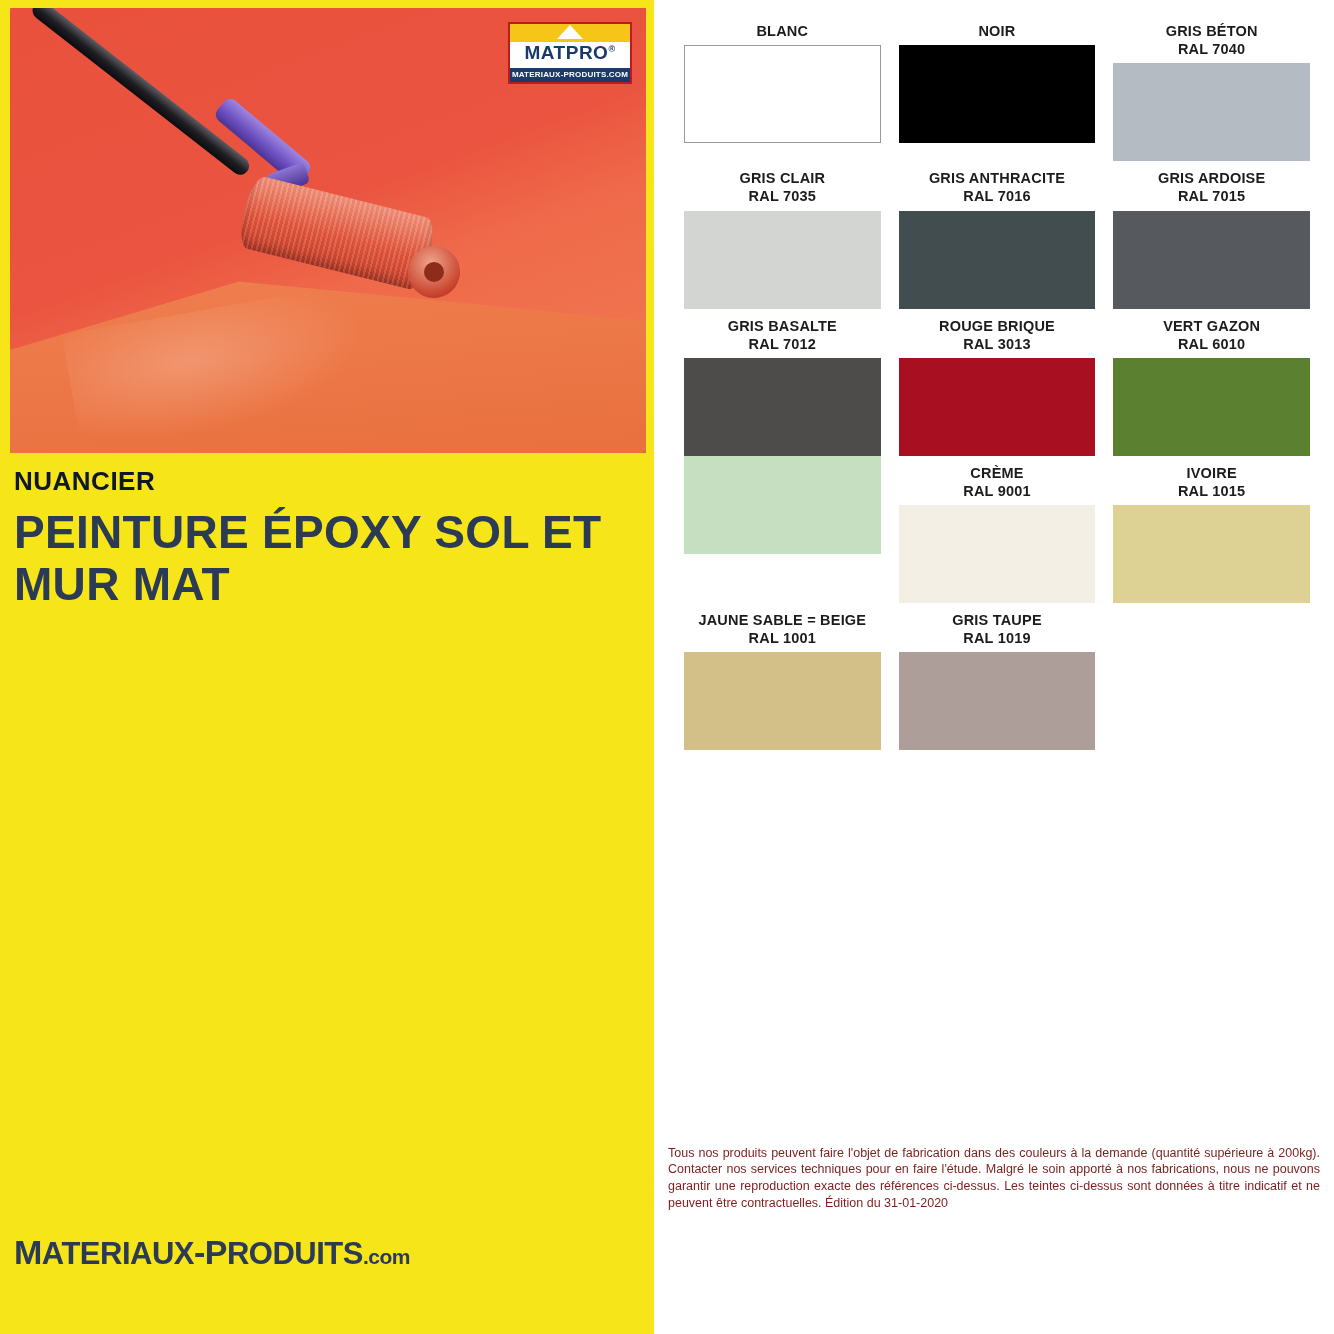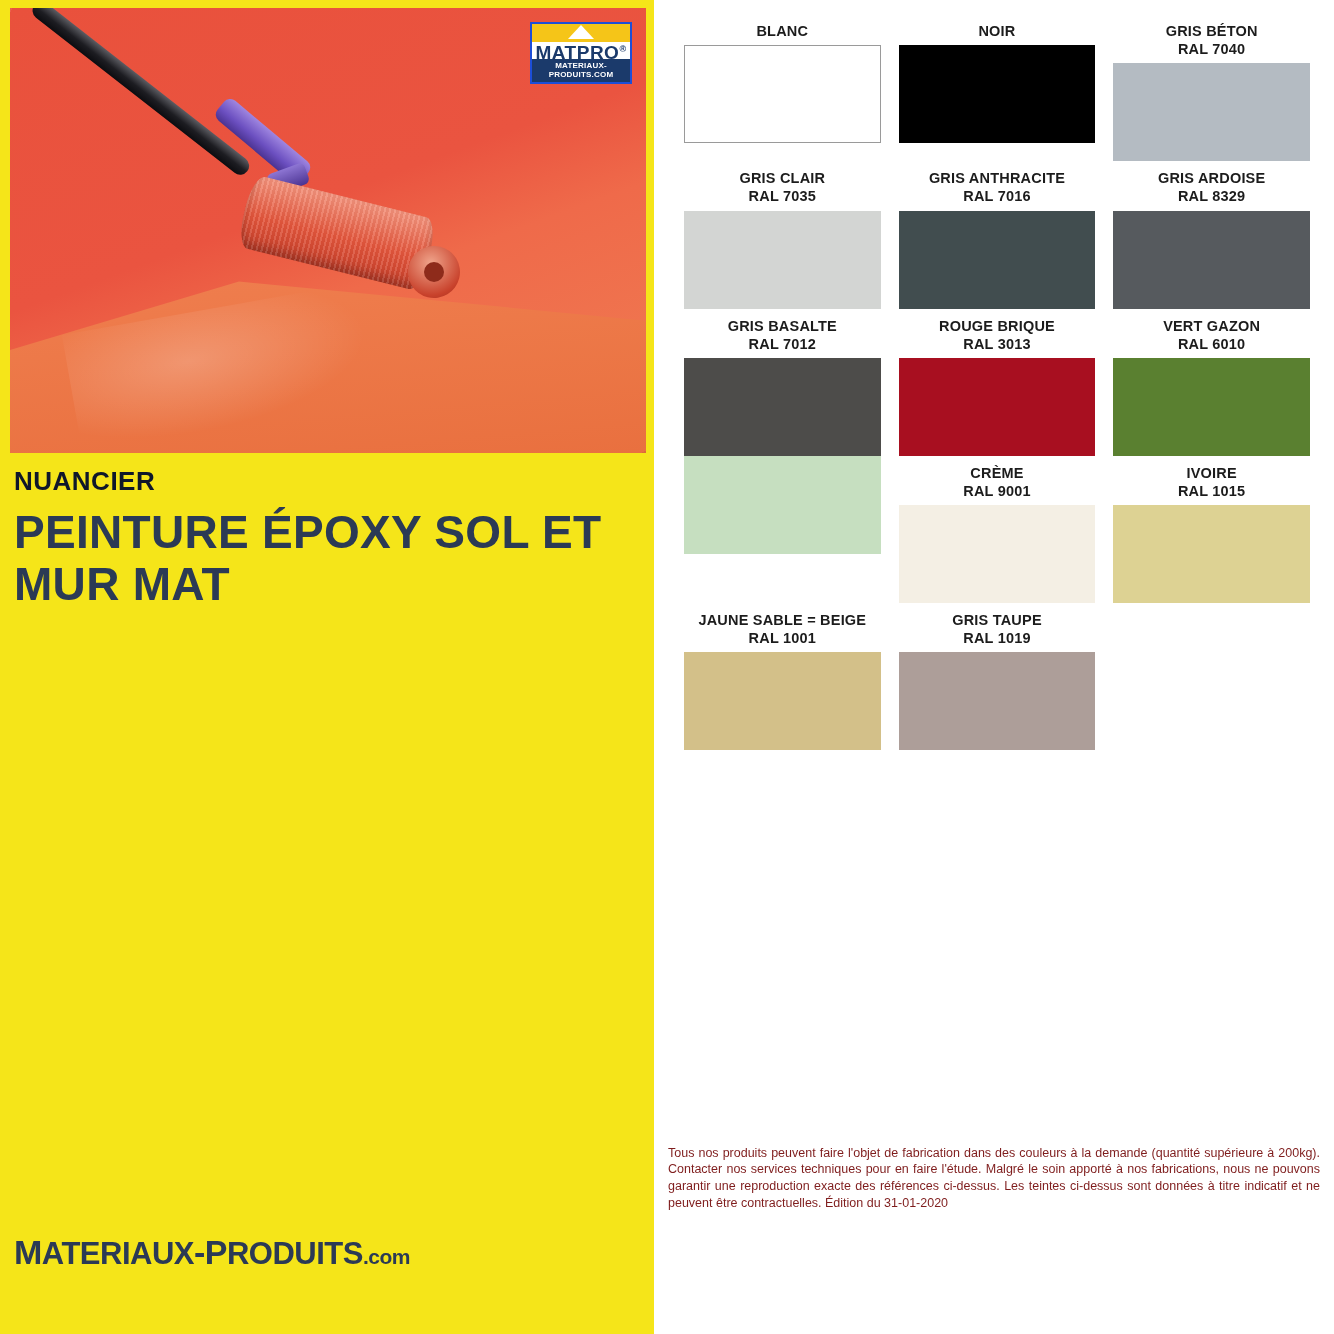--- a/index.html
+++ b/index.html
@@ -139,24 +139,24 @@
     height: 22px;
     background: linear-gradient(180deg, #8e76d4, #4b3392);
     border-radius: 6px;
     transform: rotate(-20deg);
   }
 
   .logo-badge {
     position: absolute;
     right: 14px;
     top: 14px;
-    width: 102px;
+    width: 124px;
     height: 62px;
     background: #ffffff;
-    border: 2px solid #1d4ed8;
+    border: 2px solid #b91c1c;
     box-sizing: border-box;
     text-align: center;
     overflow: hidden;
   }
   .logo-badge .roof {
     position: absolute;
     left: 0; top: 0; width: 100%; height: 18px;
     background: #f5c518;
   }
   .logo-badge .roof:before {
@@ -363,21 +363,21 @@
         <div class="swatch-label">
           <div>GRIS ANTHRACITE</div>
           <div>RAL 7016</div>
         </div>
         <div class="swatch-chip" style="background: rgb(65, 77, 79);"></div>
       </div>
 
       <div class="swatch-cell">
         <div class="swatch-label">
           <div>GRIS ARDOISE</div>
-          <div>RAL 8329</div>
+          <div>RAL 7015</div>
         </div>
         <div class="swatch-chip" style="background: rgb(86, 90, 94);"></div>
       </div>
 
       <div class="swatch-cell">
         <div class="swatch-label">
           <div>GRIS BASALTE</div>
           <div>RAL 7012</div>
         </div>
         <div class="swatch-chip" style="background: rgb(77, 76, 74);"></div>

